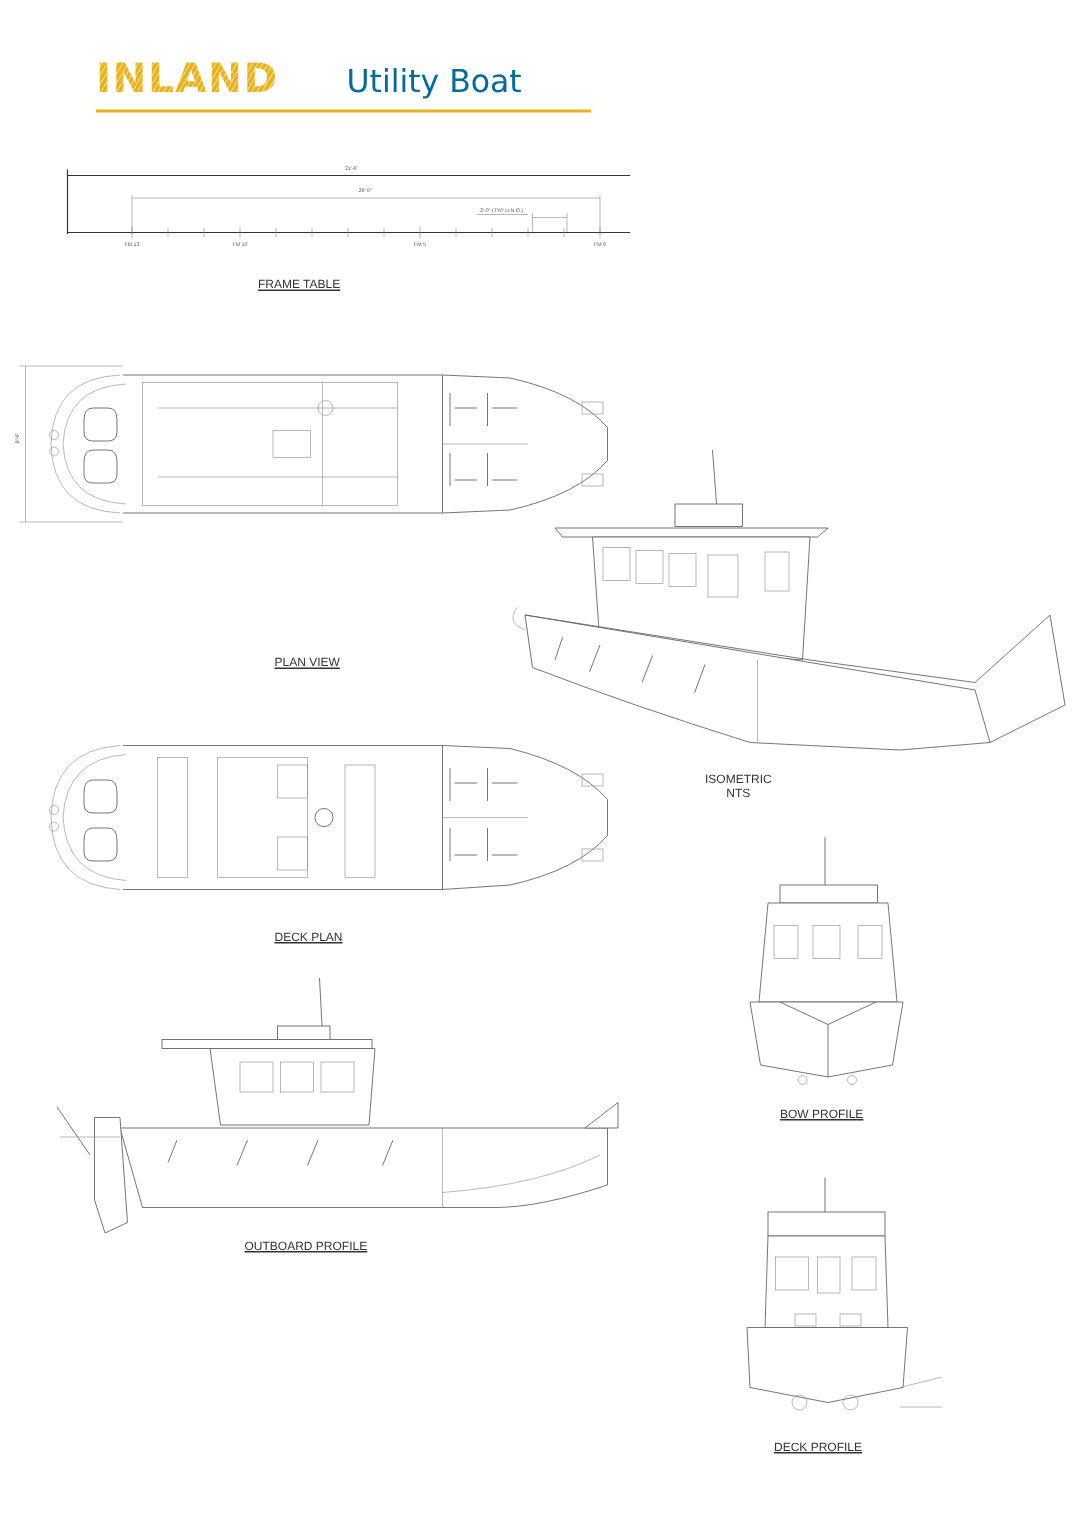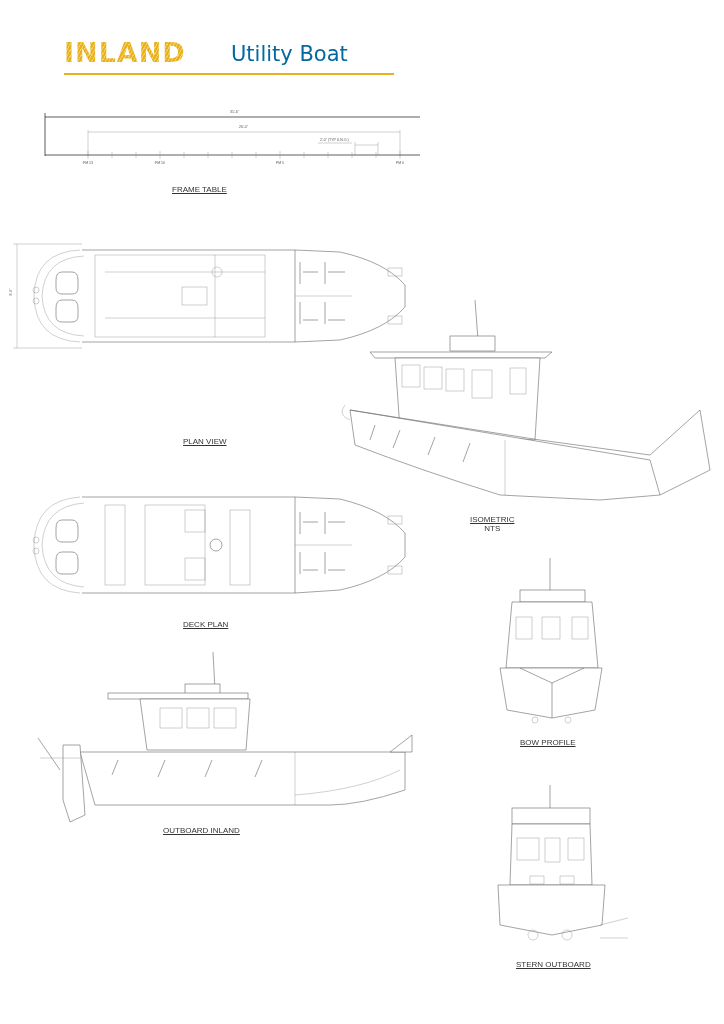--- a/index.html
+++ b/index.html
@@ -114,21 +114,21 @@
     <line class="t" x1="505" y1="440" x2="505" y2="495"></line>
     <g class="l">
       <line x1="375" y1="425" x2="370" y2="440"></line>
         <line x1="400" y1="430" x2="393" y2="448"></line>
       <line x1="435" y1="437" x2="428" y2="455"></line>
         <line x1="470" y1="443" x2="463" y2="462"></line>
     </g>
     <path class="t" d="M345,405 q-8,10 5,15"></path>
   </svg>
   <div class="abs label" style="left:470px;top:515px;text-decoration:none;">
-    <div style="text-decoration:underline;">ISOMETRIC</div>
+    <div style="">ISOMETRIC</div>
     <div>NTS</div>
   </div>
 </div>
 
 <div class="abs" style="left:0;top:0;">
   <svg width="724" height="640">
     <path class="l" d="M82,497 L295,497 L295,593 L82,593"></path>
     <path class="l" d="M295,497 L340,499 Q385,510 405,533 L405,557 Q385,580 340,590 L295,593"></path>
     <path class="t" d="M80,497 Q35,500 34,545 Q35,590 80,593"></path>
     <path class="t" d="M84,503 Q44,506 42,545 Q44,584 84,587"></path>
@@ -173,21 +173,21 @@
     <g class="l">
       <line x1="118" y1="760" x2="112" y2="775"></line>
         <line x1="165" y1="760" x2="158" y2="777"></line>
       <line x1="212" y1="760" x2="205" y2="777"></line>
         <line x1="262" y1="760" x2="255" y2="777"></line>
     </g>
     <path class="f" d="M63,745 L80,745 L85,815 L70,822 L63,800 Z"></path>
     <line class="l" x1="38" y1="738" x2="60" y2="770"></line>
     <line class="t" x1="40" y1="758" x2="80" y2="758"></line>
   </svg>
-  <div class="abs label" style="left:163px;top:826px;">OUTBOARD INLAND</div>
+  <div class="abs label" style="left:163px;top:826px;">OUTBOARD PROFILE</div>
 </div>
 
 <div class="abs" style="left:0;top:0;">
   <svg width="724" height="760">
     <line class="l" x1="550" y1="558" x2="550" y2="590"></line>
     <rect class="f" x="520" y="590" width="65" height="12"></rect>
     <path class="f" d="M512,602 L592,602 L598,668 L506,668 Z"></path>
     <rect class="t" x="516" y="617" width="16" height="22"></rect>
     <rect class="t" x="542" y="617" width="18" height="22"></rect>
     <rect class="t" x="572" y="617" width="16" height="22"></rect>
@@ -209,14 +209,14 @@
     <rect class="t" x="545" y="838" width="15" height="24"></rect>
     <rect class="t" x="568" y="838" width="16" height="22"></rect>
     <path class="f" d="M498,885 L605,885 L602,925 L552,935 L500,925 Z"></path>
     <rect class="t" x="530" y="876" width="14" height="8"></rect>
     <rect class="t" x="560" y="876" width="14" height="8"></rect>
     <circle class="t" cx="533" cy="935" r="5"></circle>
     <circle class="t" cx="567" cy="935" r="5"></circle>
     <line class="t" x1="600" y1="925" x2="628" y2="918"></line>
     <line class="t" x1="600" y1="938" x2="628" y2="938"></line>
   </svg>
-  <div class="abs label" style="left:516px;top:960px;">STERN OUTBOARD</div>
+  <div class="abs label" style="left:516px;top:960px;">DECK PROFILE</div>
 </div>
 
 </body></html>

